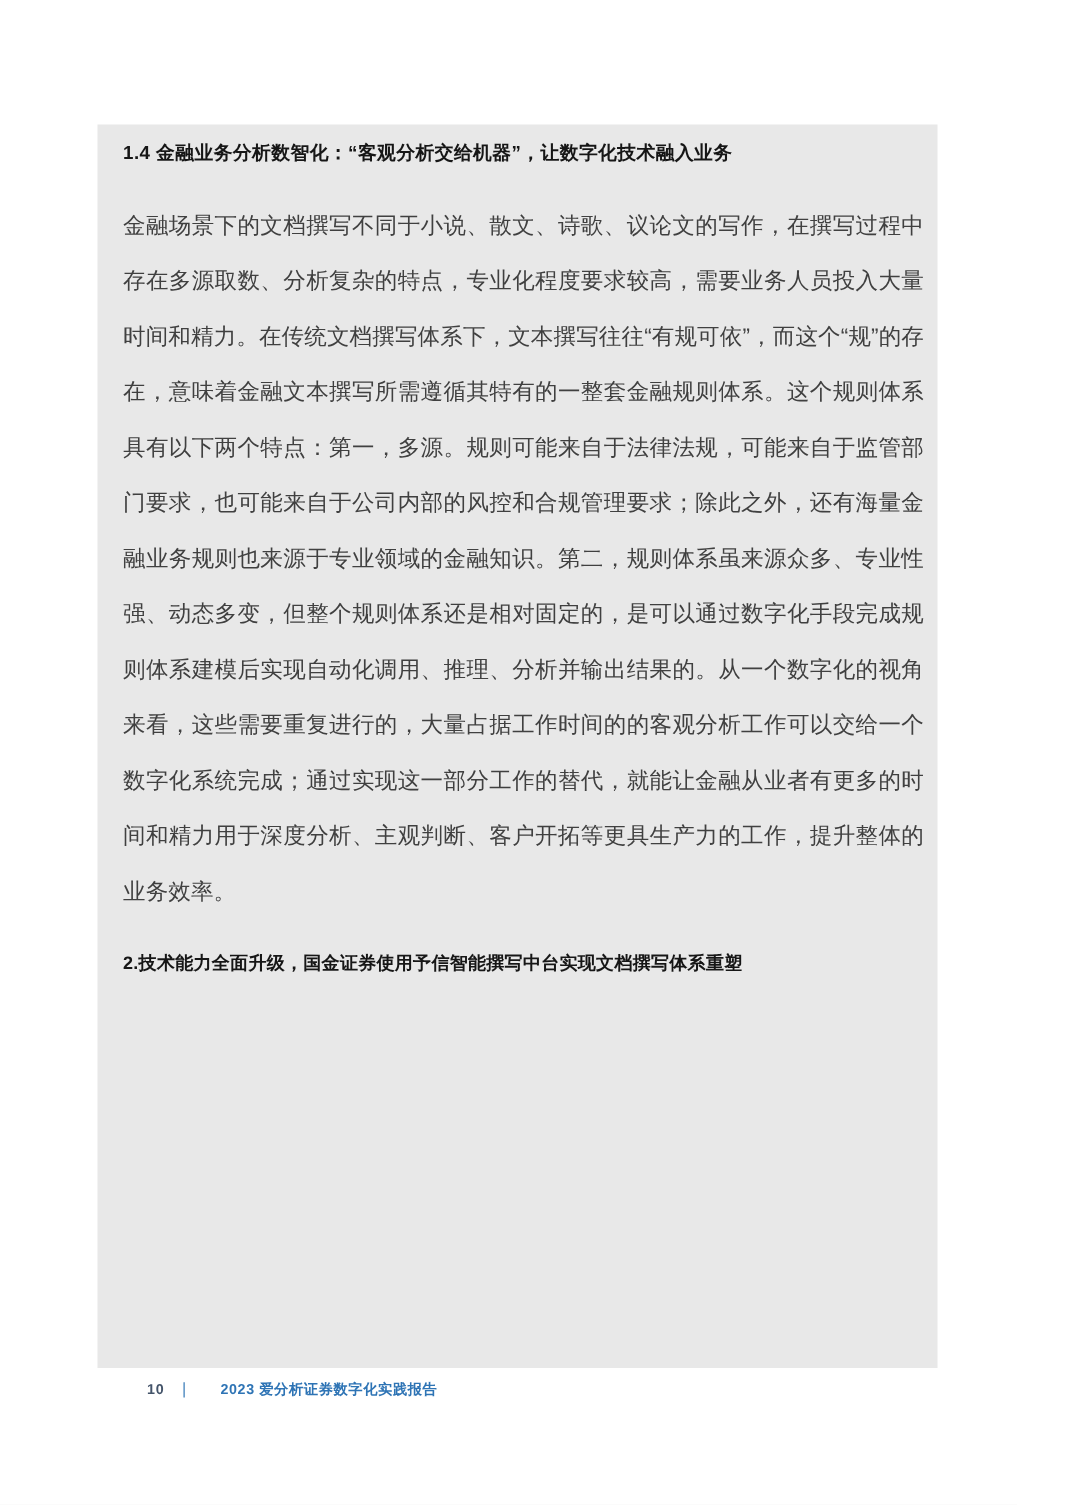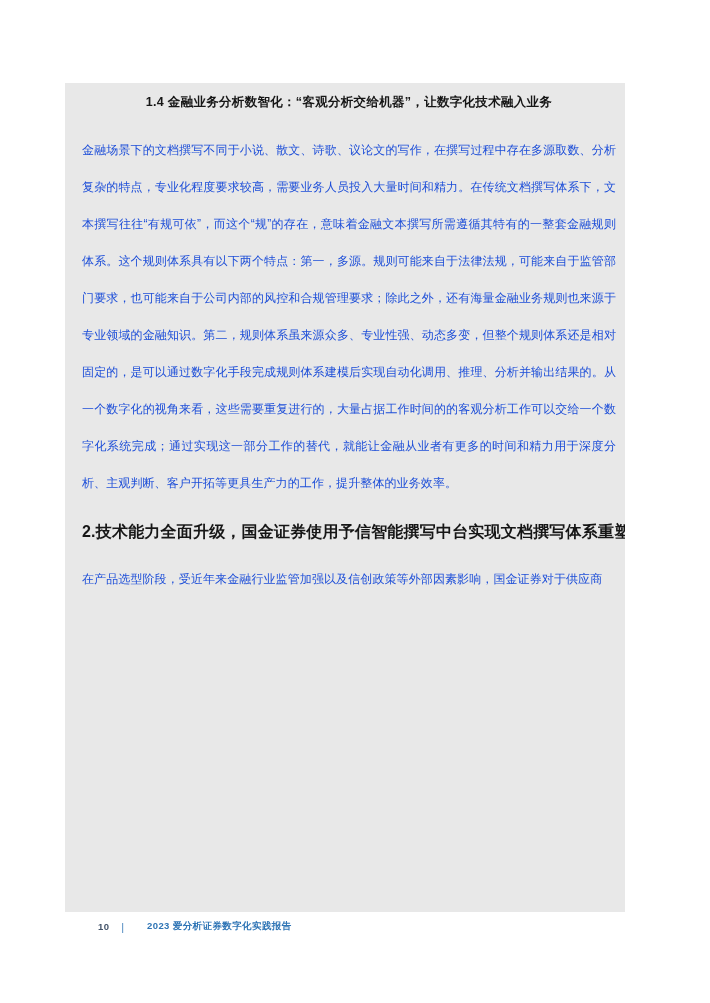--- a/index.html
+++ b/index.html
@@ -27,36 +27,35 @@
     overflow: hidden;
   }
   .h-sub {
     margin: 0 0 11px 0;
     font-size: 12.5px;
     font-weight: bold;
     color: #161616;
     line-height: 37px;
     letter-spacing: 0.3px;
     white-space: nowrap;
-    text-align: center;
   }
   .h-main {
     margin: 0 0 11px 0;
-    font-size: 16px;
+    font-size: 12px;
     font-weight: bold;
     color: #161616;
     line-height: 37px;
     letter-spacing: 0.2px;
     white-space: nowrap;
   }
   .panel p {
     margin: 0 0 11px 0;
-    font-size: 12px;
+    font-size: 15px;
     line-height: 37px;
-    color: #1d4ed8;
+    color: #404040;
     text-align: justify;
     letter-spacing: 0.1px;
   }
   .footer {
     position: absolute;
     left: 98px;
     top: 916px;
     height: 20px;
     display: flex;
     align-items: center;
@@ -88,21 +87,20 @@
   <div class="panel">
 
     <h3 class="h-sub">1.4 金融业务分析数智化：“客观分析交给机器”，让数字化技术融入业务</h3>
 
     <p>金融场景下的文档撰写不同于小说、散文、诗歌、议论文的写作，在撰写过程中存在多源取数、分析复杂的特点，专业化程度要求较高，需要业务人员投入大量时间和精力。在传统文档撰写体系下，文本撰写往往“有规可依”，而这个“规”的存在，意味着金融文本撰写所需遵循其特有的一整套金融规则体系。这个规则体系具有以下两个特点：第一，多源。规则可能来自于法律法规，可能来自于监管部门要求，也可能来自于公司内部的风控和合规管理要求；除此之外，还有海量金融业务规则也来源于专业领域的金融知识。第二，规则体系虽来源众多、专业性强、动态多变，但整个规则体系还是相对固定的，是可以通过数字化手段完成规则体系建模后实现自动化调用、推理、分析并输出结果的。从一个数字化的视角来看，这些需要重复进行的，大量占据工作时间的的客观分析工作可以交给一个数字化系统完成；通过实现这一部分工作的替代，就能让金融从业者有更多的时间和精力用于深度分析、主观判断、客户开拓等更具生产力的工作，提升整体的业务效率。</p>
 
     <h2 class="h-main">2.技术能力全面升级，国金证券使用予信智能撰写中台实现文档撰写体系重塑</h2>
 
 
 
-    <p>在产品选型阶段，受近年来金融行业监管加强以及信创政策等外部因素影响，国金证券对于供应商</p>
 
   </div>
 
   <div class="footer">
     <span class="page-num">10</span>
     <span class="sep">|</span>
     <span class="report-title">2023 爱分析证券数字化实践报告</span>
   </div>
 
 </div>

